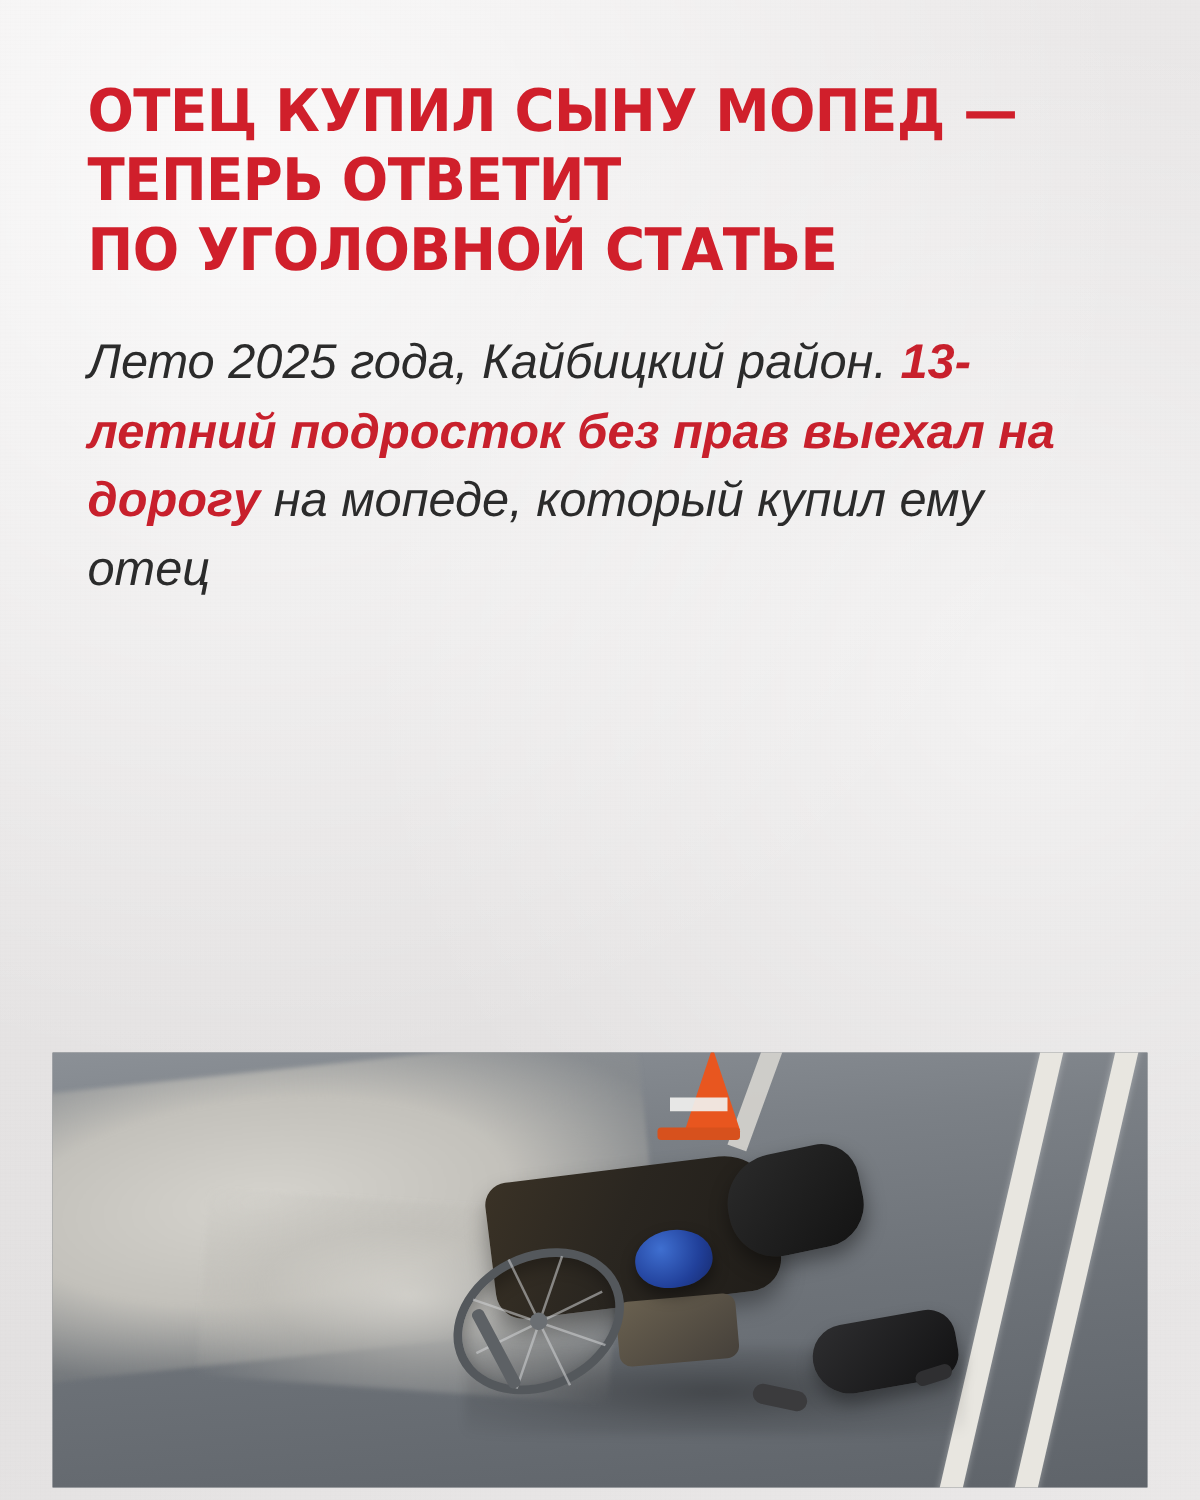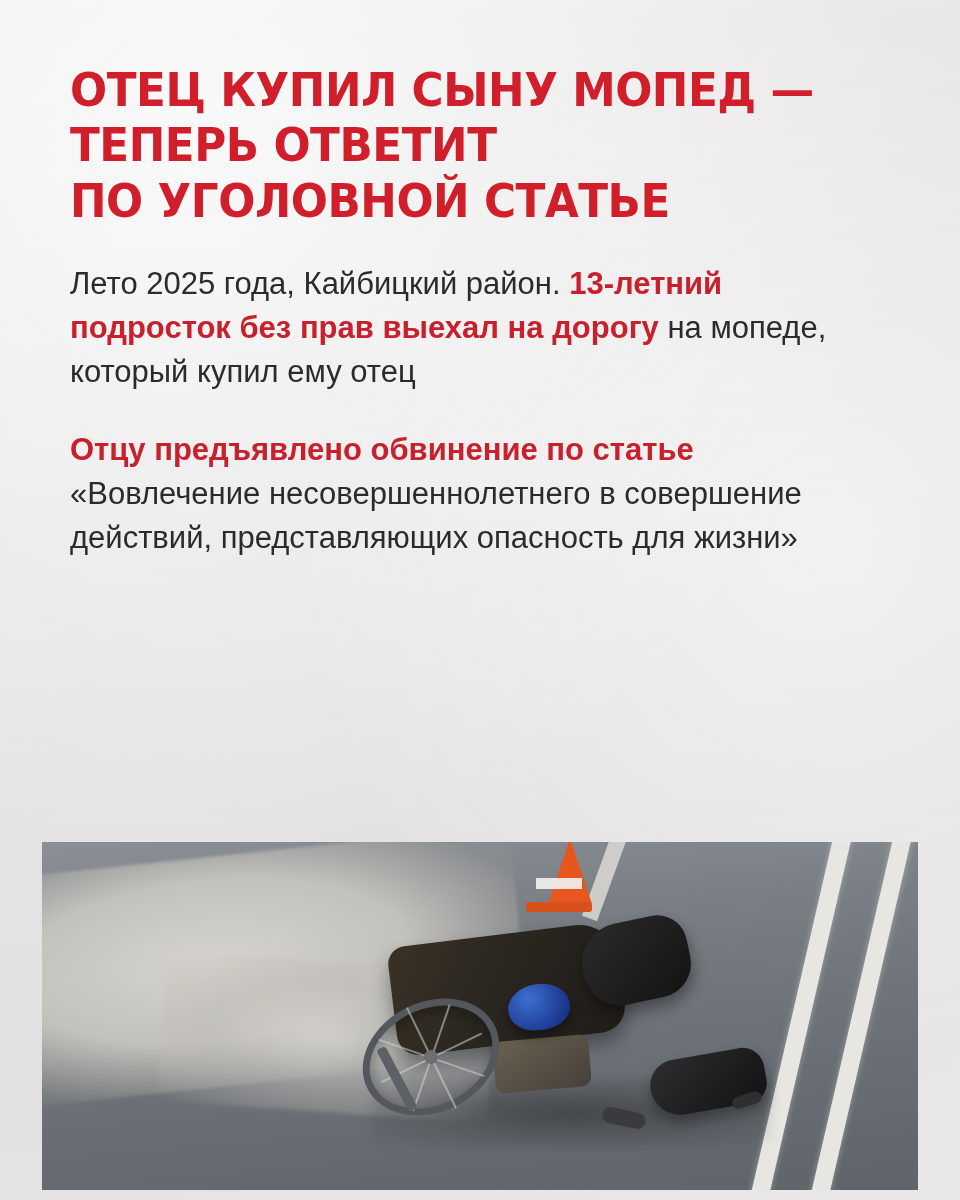--- a/index.html
+++ b/index.html
@@ -50,25 +50,26 @@
     letter-spacing: -0.5px;
     margin: 0 0 34px 0;
     transform: scaleX(0.93);
     transform-origin: left center;
     text-transform: uppercase;
   }
   .headline .ln { display: block; white-space: nowrap; }
 
   .para {
     font-family: "Liberation Sans", sans-serif;
-    font-size: 31px;
+    font-size: 39px;
     line-height: 1.42;
     color: #2b2b2b;
     margin: 0 0 34px 0;
     max-width: 830px;
+    font-style: italic;
   }
   .para .hl {
     color: #c8202c;
     font-weight: 700;
   }
 
   .photo {
     position: absolute;
     left: 42px;
     top: 842px;
@@ -303,23 +304,20 @@
       <span class="ln">ОТЕЦ КУПИЛ СЫНУ МОПЕД —</span>
       <span class="ln">ТЕПЕРЬ ОТВЕТИТ</span>
       <span class="ln">ПО УГОЛОВНОЙ СТАТЬЕ</span>
     </h1>
 
     <p class="para">
       <span>Лето 2025 года, Кайбицкий район. </span><span class="hl">13-летний подросток без прав выехал на дорогу</span><span> на мопеде, который купил ему отец</span>
     </p>
 
 
-    <p class="para">
-      <span class="hl">Отцу предъявлено обвинение по статье</span><span> «Вовлечение несовершеннолетнего в совершение действий, представляющих опасность для жизни»</span>
-    </p>
 
   </div>
 
   <div class="photo">
     <div class="photo-inner">
       <div class="patch"></div>
       <div class="patch2"></div>
       <div class="line-top"></div>
       <div class="line-a"></div>
       <div class="line-b"></div>

